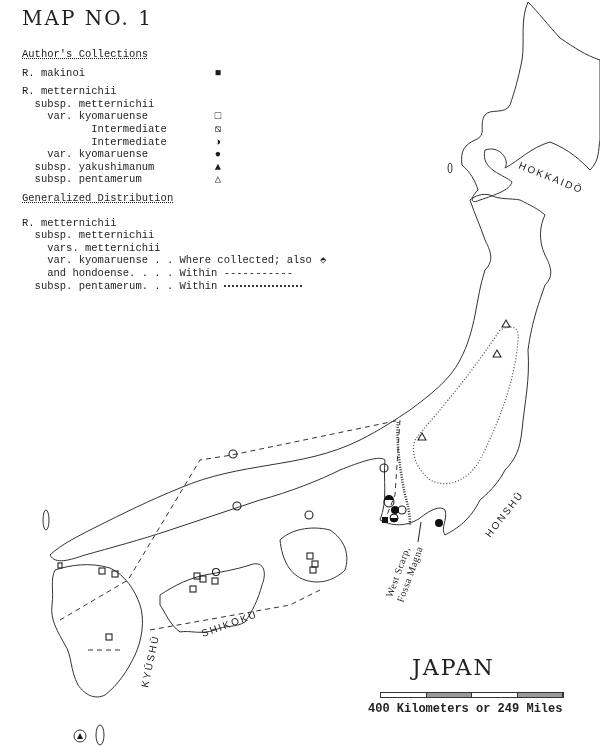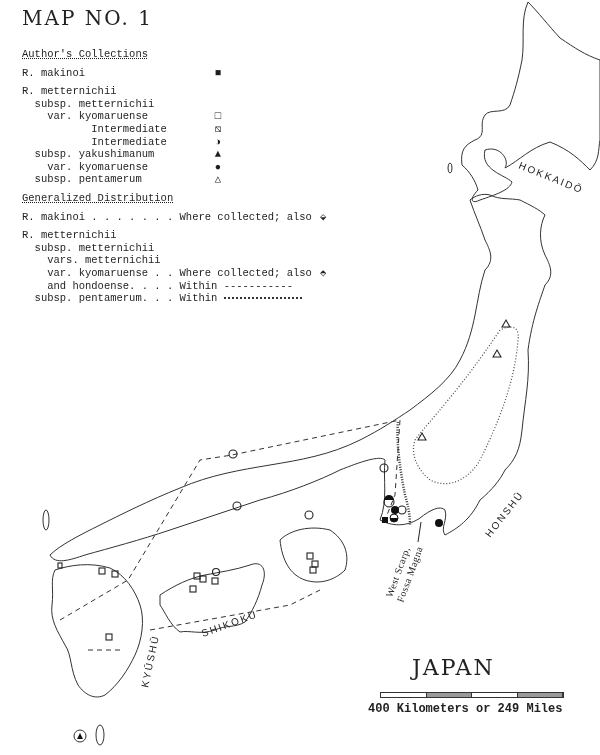--- a/index.html
+++ b/index.html
@@ -26,26 +26,25 @@
 
 <div class="legend">
   <div class="h">Author's Collections</div>
   <div class="row"><span>R. makinoi</span><span class="sym">■</span></div>
   <div class="gap"></div>
   <div class="row"><span>R. metternichii</span></div>
   <div class="row"><span>  subsp. metternichii</span></div>
   <div class="row"><span>    var. kyomaruense</span><span class="sym">□</span></div>
   <div class="row"><span>           Intermediate</span><span class="sym">⧅</span></div>
   <div class="row"><span>           Intermediate</span><span class="sym">◑</span></div>
+  <div class="row"><span>    var. kyomaruense</span><span class="sym">●</span></div>
   <div class="row"><span>  subsp. yakushimanum</span><span class="sym">▲</span></div>
-  <div class="row"><span>    var. kyomaruense</span><span class="sym">●</span></div>
   <div class="row"><span>  subsp. pentamerum</span><span class="sym">△</span></div>
   <div class="gap"></div>
   <div class="h">Generalized Distribution</div>
-  <div class="row"><span>R. makinoi . . . . . . . Where collected; also</span> <span class="inline-sym">⬙</span></div>
   <div class="gap"></div>
   <div class="row"><span>R. metternichii</span></div>
   <div class="row"><span>  subsp. metternichii</span></div>
   <div class="row"><span>    vars. metternichii</span></div>
   <div class="row"><span>    var. kyomaruense . . Where collected; also</span> <span class="inline-sym">⬘</span></div>
   <div class="row"><span>    and hondoense. . . . Within -----------</span></div>
   <div class="row"><span>  subsp. pentamerum. . . Within</span> <span style="display:inline-block;width:78px;border-bottom:2px dotted #333;vertical-align:middle;"></span></div>
 </div>
 
 <svg class="map" width="600" height="755" viewBox="0 0 600 755">

